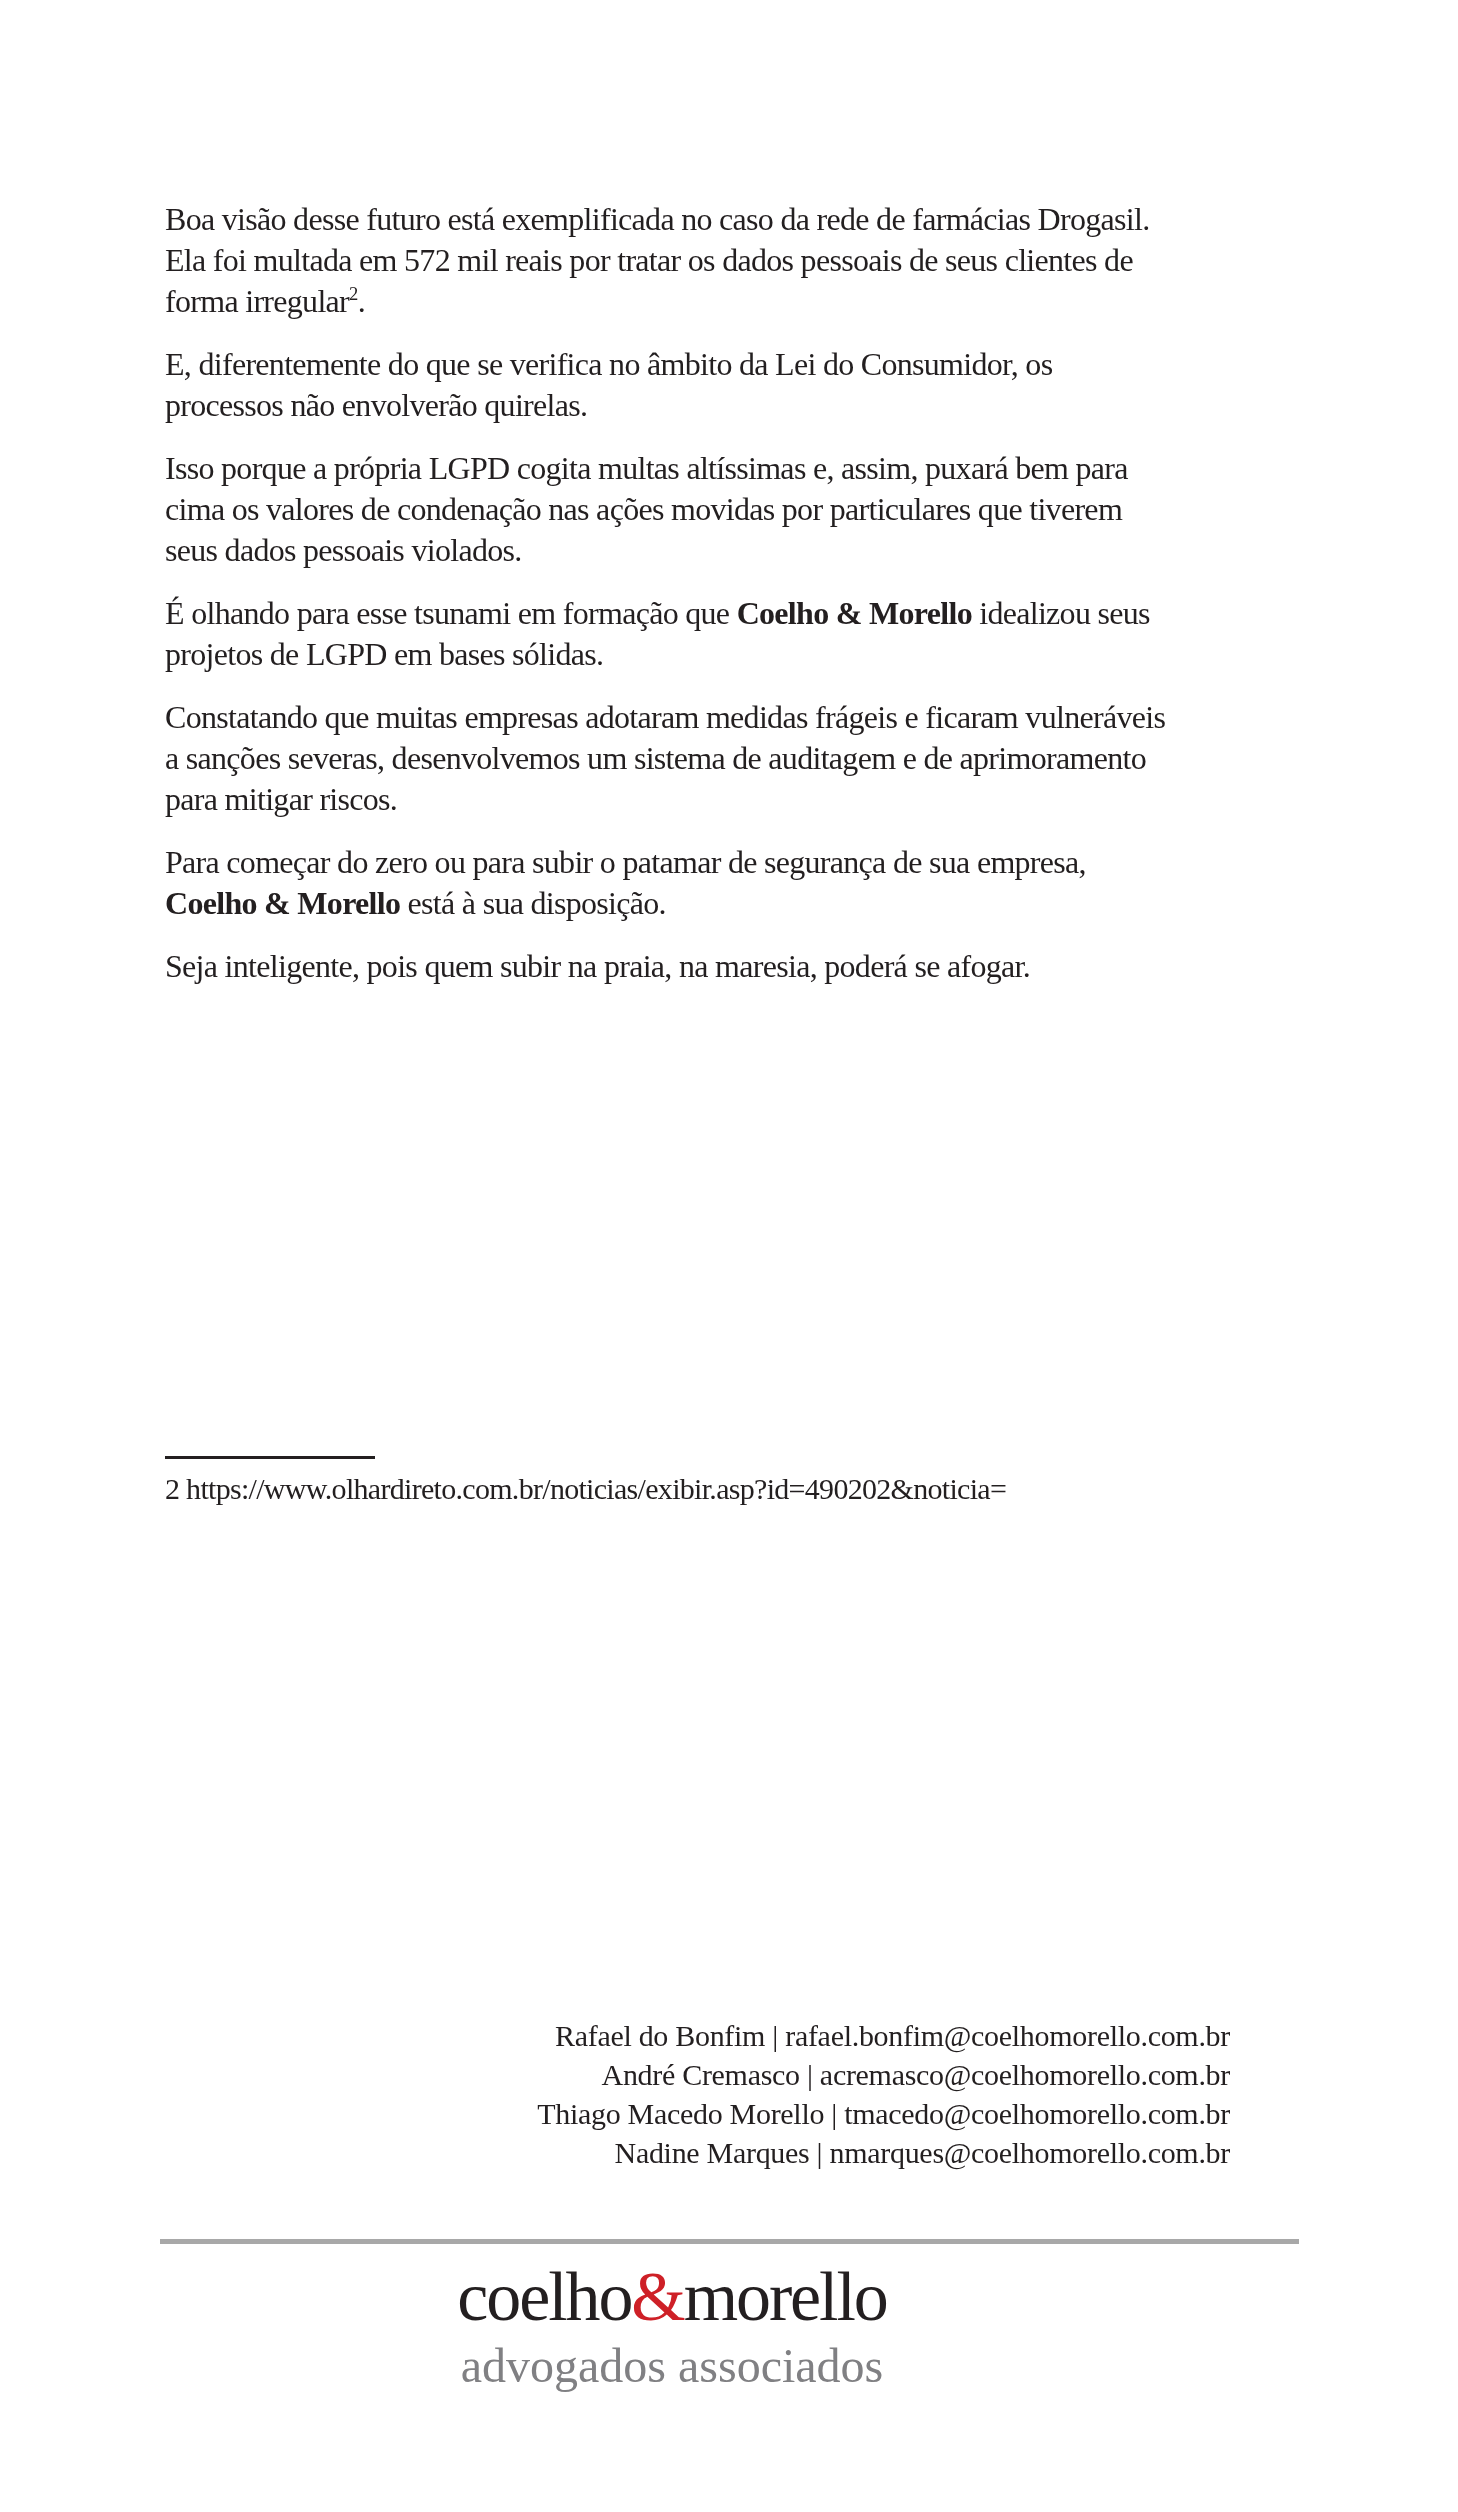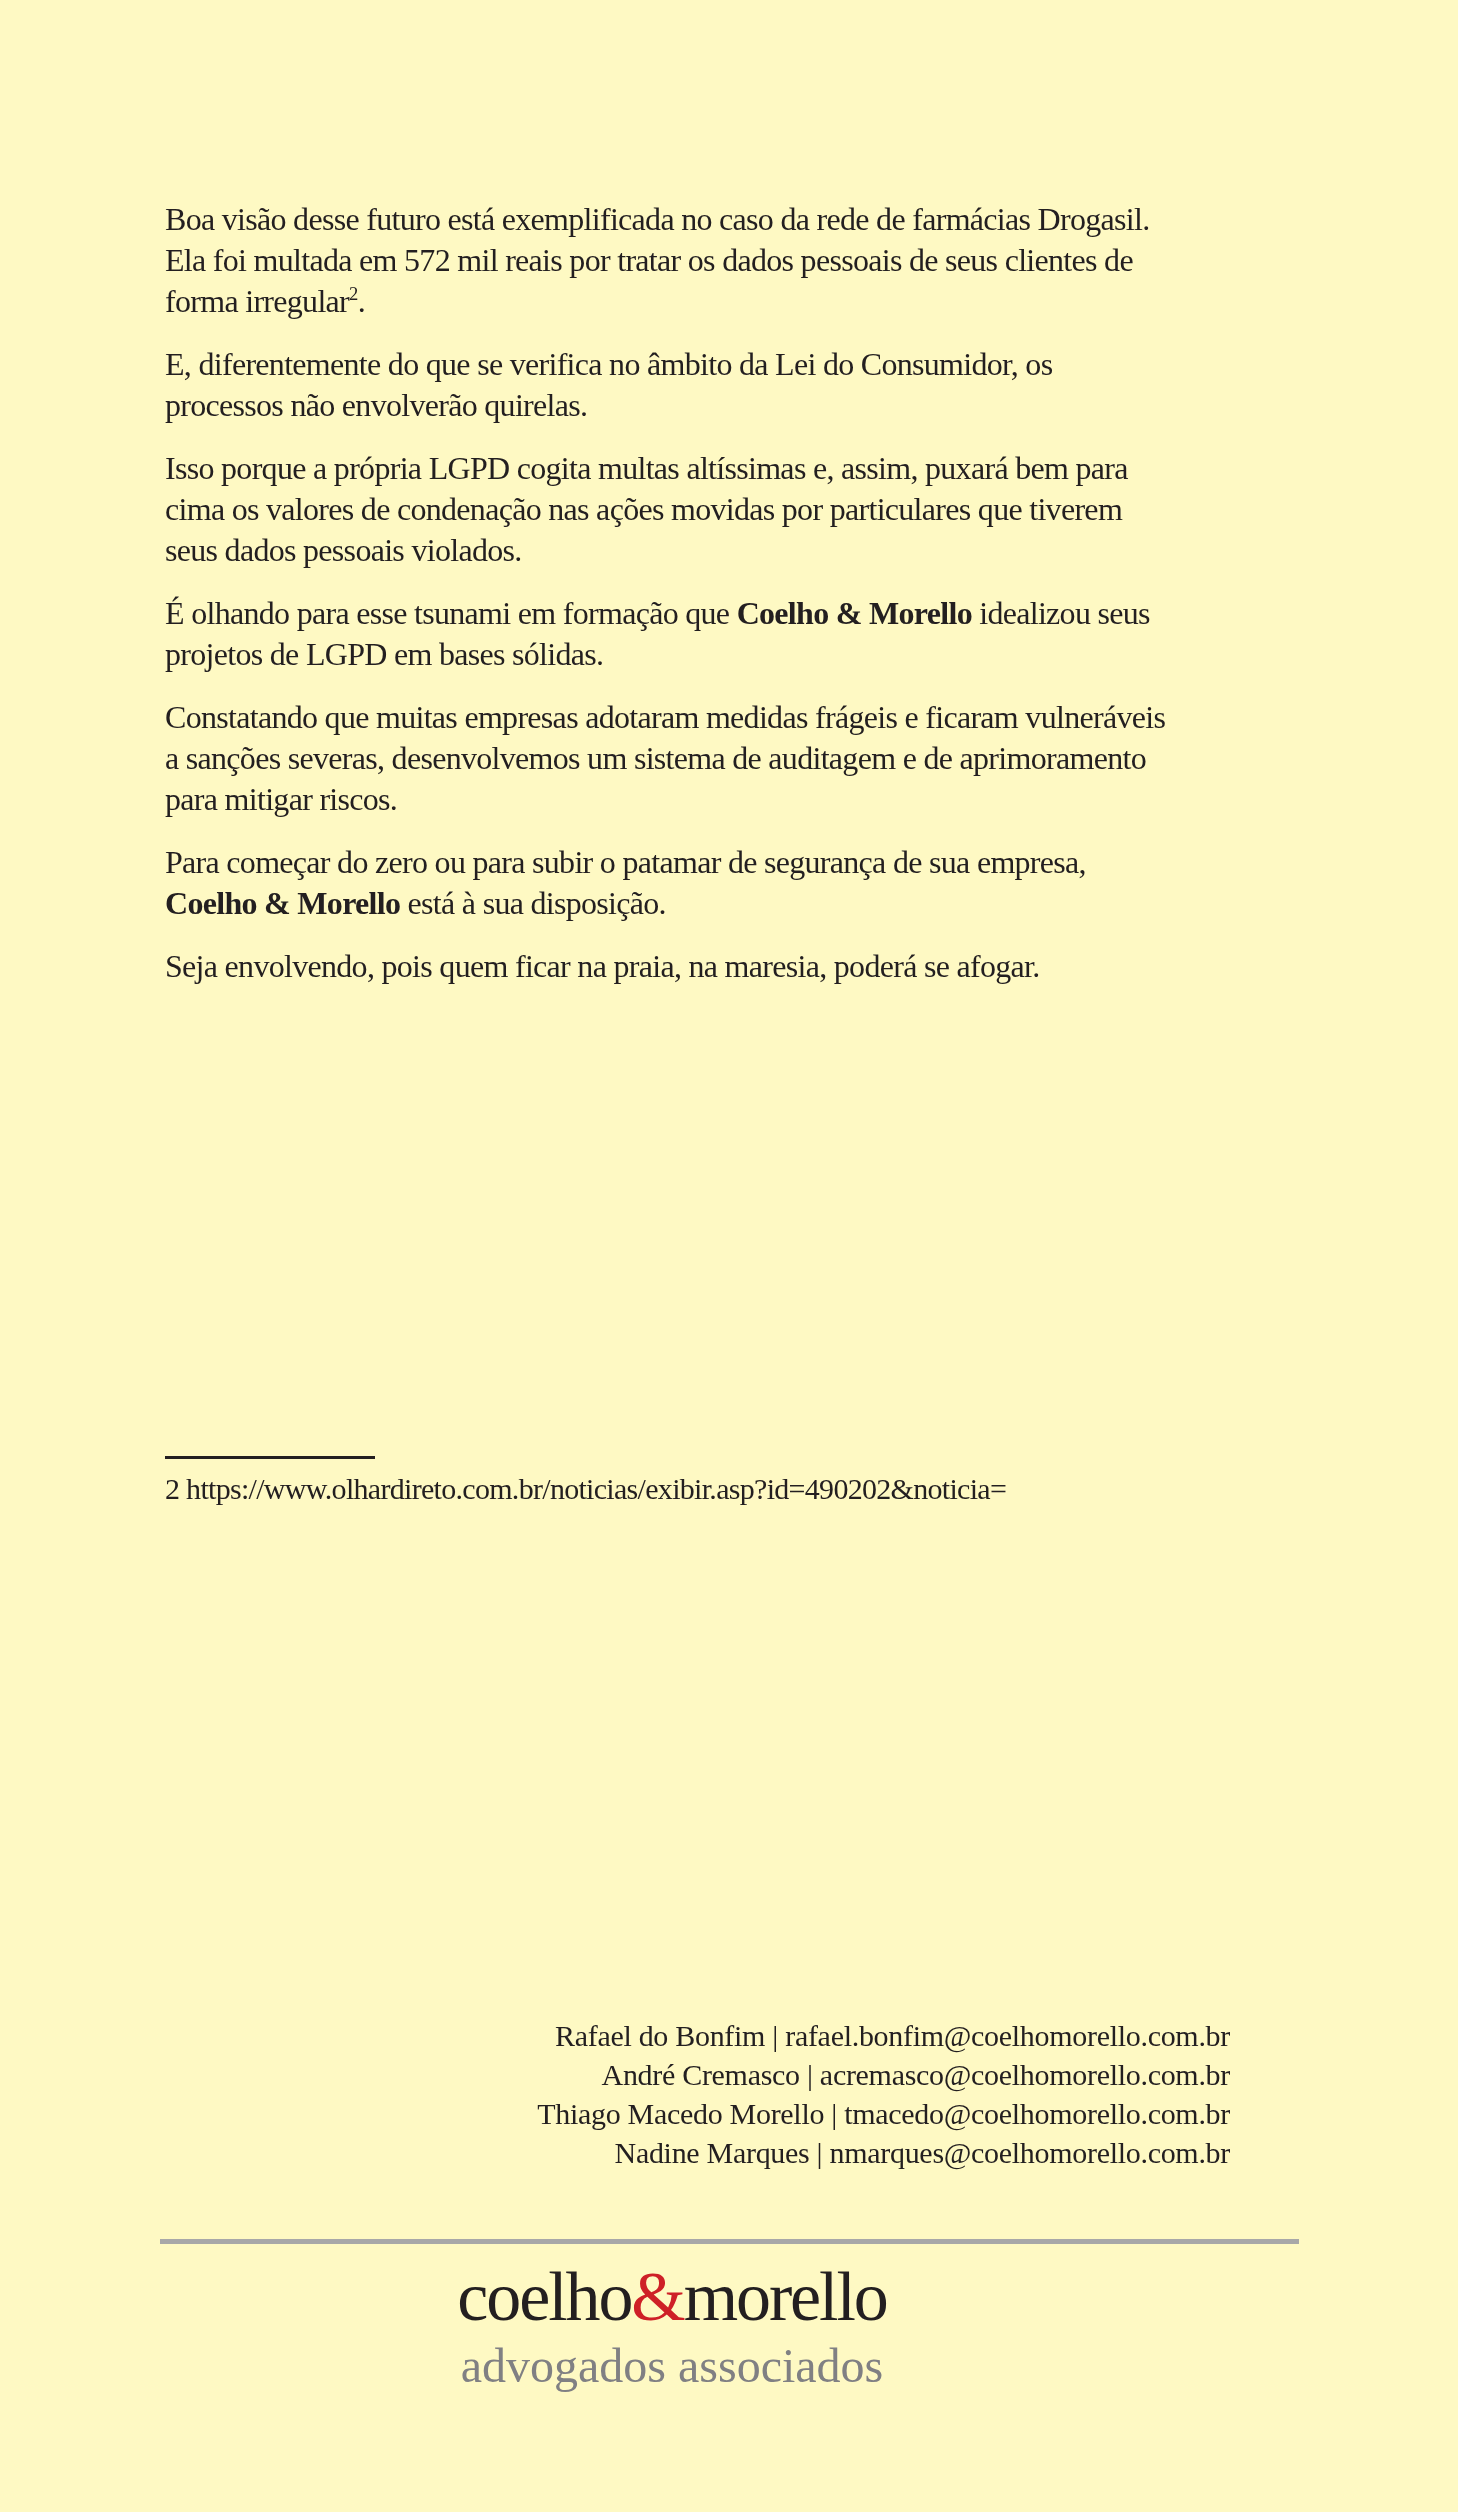--- a/index.html
+++ b/index.html
@@ -44,21 +44,21 @@
   }
   .logo-amp{  }
   .logo-sub{
     font-size:48px;line-height:41px;margin-top:6.9px;letter-spacing:0px;
     white-space:nowrap;
   }
 </style>
 </head>
 <body>
 
-<div class="page" style="background: #fef9c3; color: rgb(35, 31, 32);">
+<div class="page" style="background: #ffffff; color: rgb(35, 31, 32);">
 
   <main class="article">
       <div class="para">
         <div class="line"><span>Boa visão desse futuro está exemplificada no caso da rede de farmácias Drogasil.</span></div>
         <div class="line"><span>Ela foi multada em 572 mil reais por tratar os dados pessoais de seus clientes de</span></div>
         <div class="line"><span>forma irregular</span><span class="seg-sup">2</span><span>.</span></div>
       </div>
       <div class="para">
         <div class="line"><span>E, diferentemente do que se verifica no âmbito da Lei do Consumidor, os</span></div>
         <div class="line"><span>processos não envolverão quirelas.</span></div>
@@ -75,21 +75,21 @@
       <div class="para">
         <div class="line"><span>Constatando que muitas empresas adotaram medidas frágeis e ficaram vulneráveis</span></div>
         <div class="line"><span>a sanções severas, desenvolvemos um sistema de auditagem e de aprimoramento</span></div>
         <div class="line"><span>para mitigar riscos.</span></div>
       </div>
       <div class="para">
         <div class="line"><span>Para começar do zero ou para subir o patamar de segurança de sua empresa,</span></div>
         <div class="line"><span class="seg-b">Coelho &amp; Morello</span><span> está à sua disposição.</span></div>
       </div>
       <div class="para">
-        <div class="line"><span>Seja envolvendo, pois quem ficar na praia, na maresia, poderá se afogar.</span></div>
+        <div class="line"><span>Seja inteligente, pois quem subir na praia, na maresia, poderá se afogar.</span></div>
       </div>
     </main>
 
   <section class="footnote">
     <div class="footnote-rule"></div>
     <div class="footnote-lines">
         <div class="line">2 https://www.olhardireto.com.br/noticias/exibir.asp?id=490202&amp;noticia=</div>
       </div>
   </section>
 

